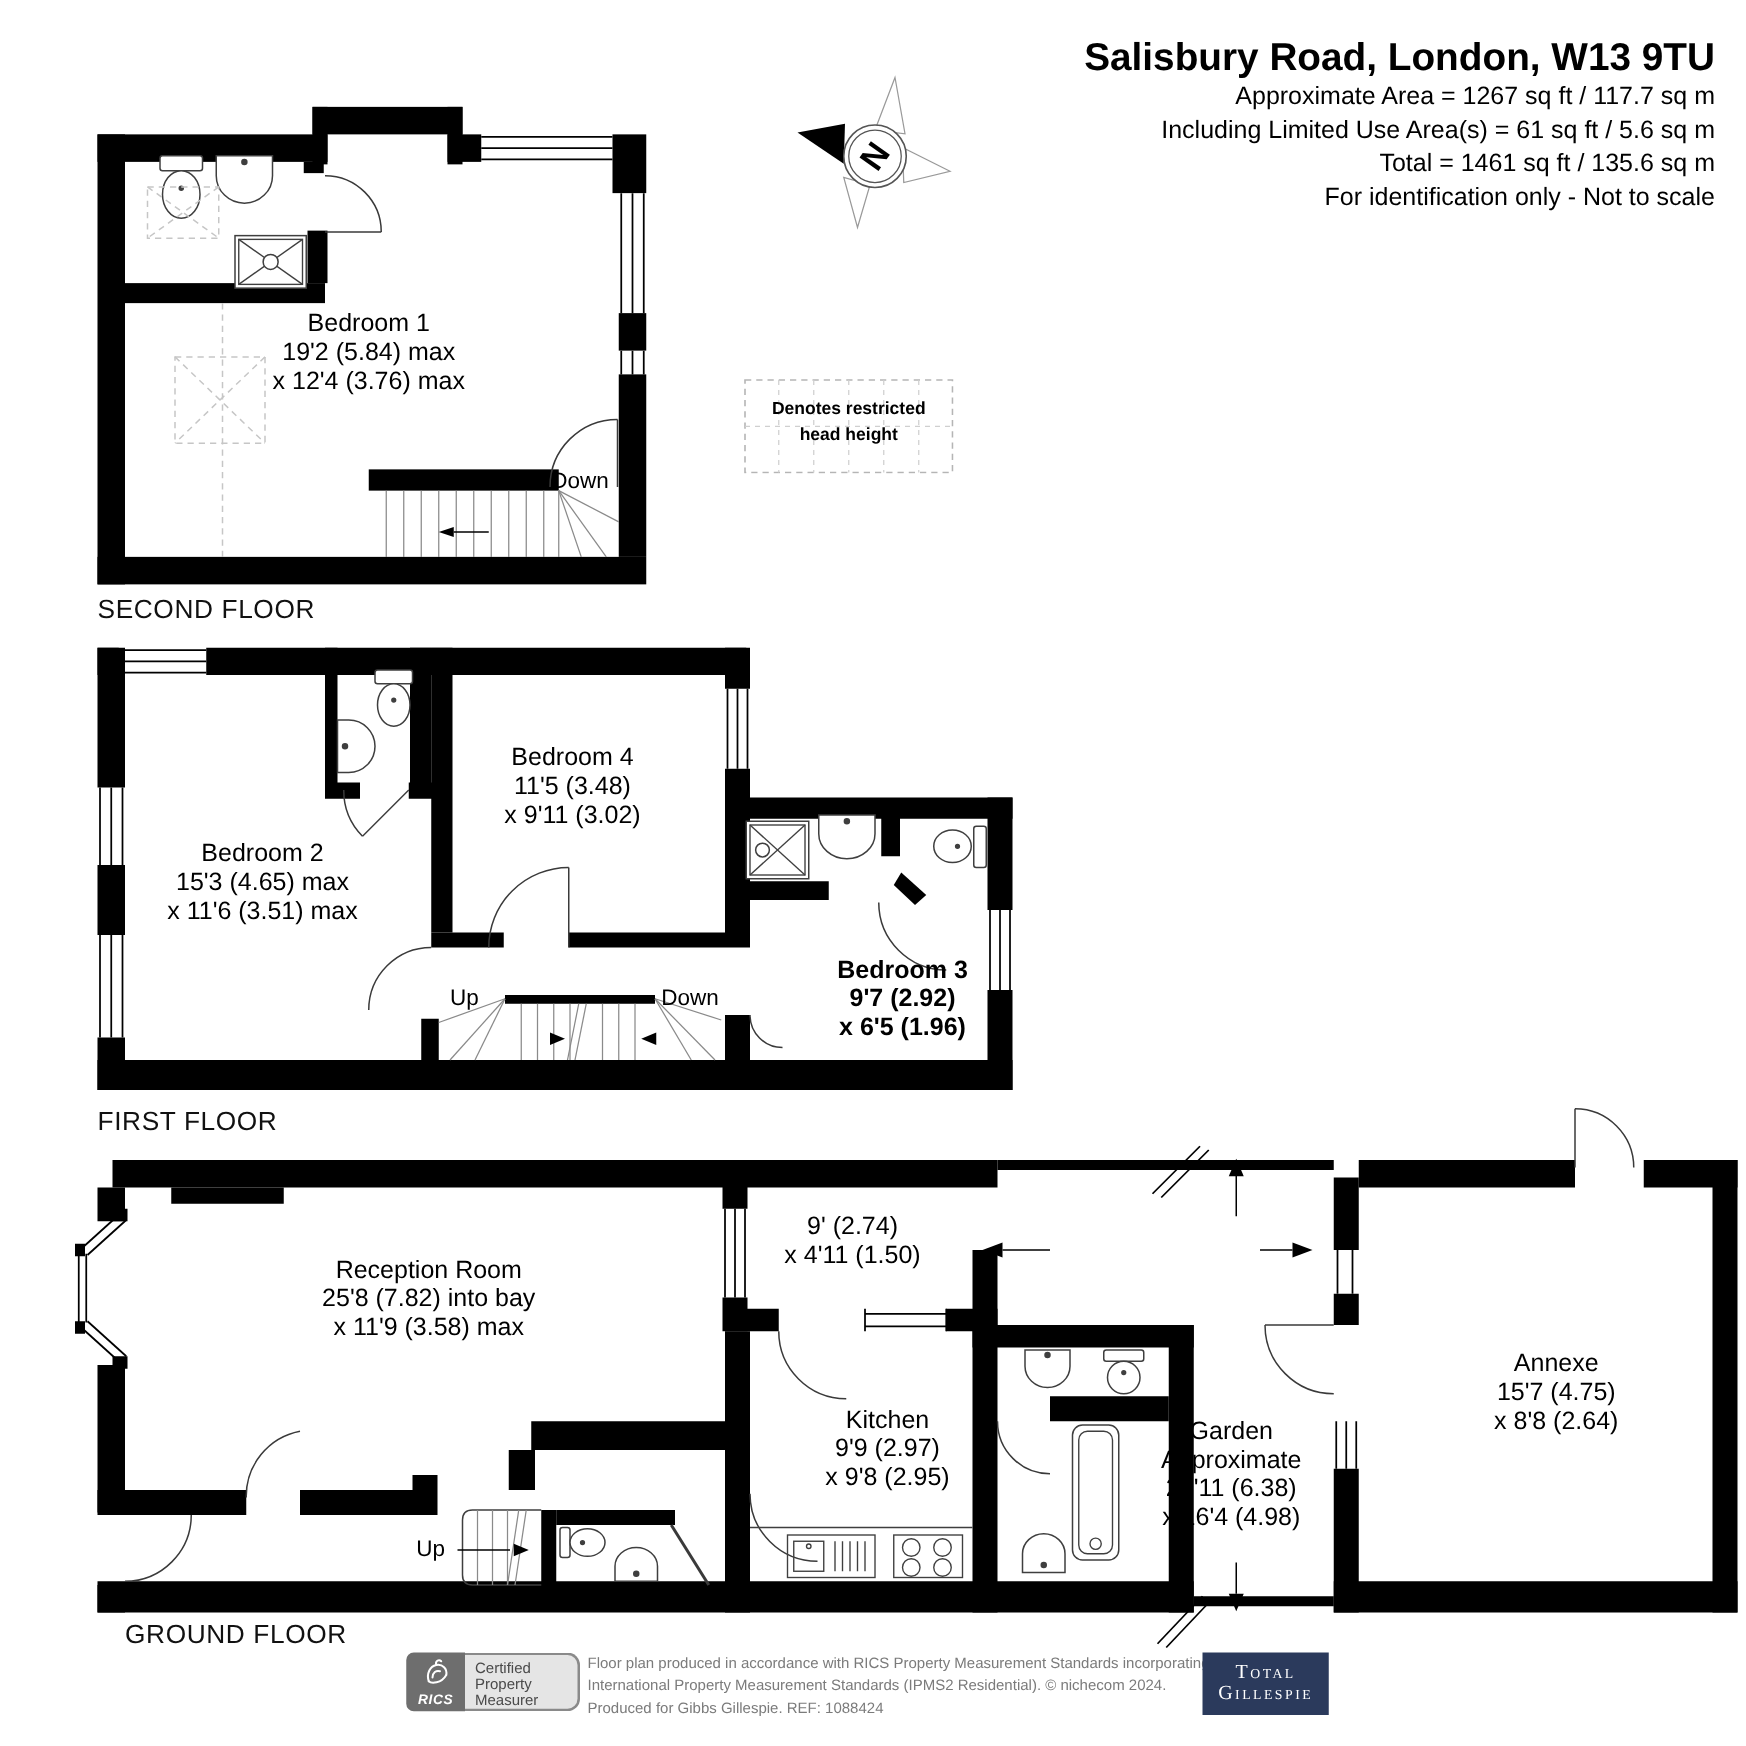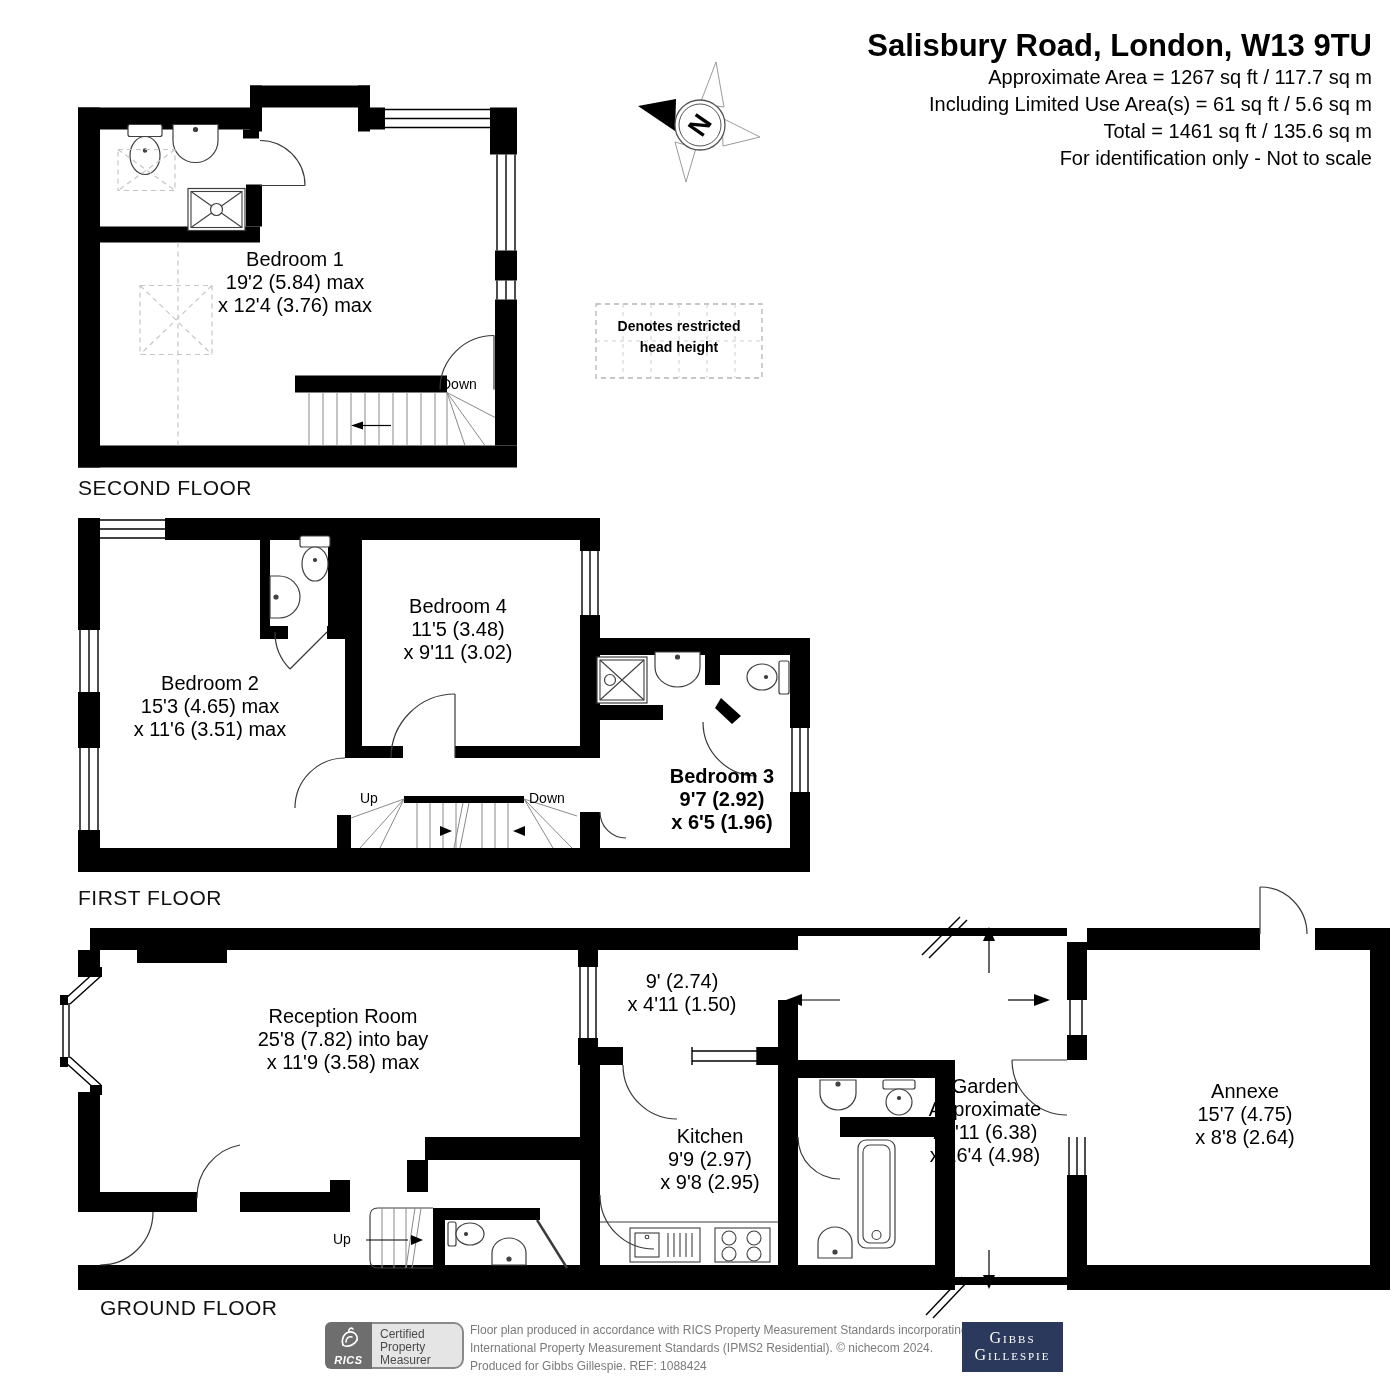--- a/index.html
+++ b/index.html
@@ -12,21 +12,21 @@
   
   .hdr { position:absolute; top:28px; right:25px; text-align:right; }
   .hdr-title { font-size:31px; font-weight:bold; letter-spacing:0; line-height:36px; }
   .hdr-line { font-size:20px; line-height:27px; }
   
   .legend { position:absolute; left:595px; top:303px; width:168px; height:76px; }
   .legend-text { position:absolute; left:0; top:13px; width:100%; text-align:center;
     font-weight:bold; font-size:14px; line-height:21px; }
   
   .rlabel { position:absolute; text-align:center; font-size:20px; line-height:23px; color:#000; }
-  .slabel { position:absolute; font-size:14px; line-height:19px; color:#000; }
+  .slabel { position:absolute; font-size:18px; line-height:19px; color:#000; }
   .floor-name { position:absolute; font-size:21px; letter-spacing:0.5px; color:#111; }
   
   .wall { fill:#000; }
   .win  { stroke:#000; stroke-width:1.4; }
   .door { fill:none; stroke:#3a3a3a; stroke-width:1.2; }
   .fix  { fill:#fff; stroke:#3f3f3f; stroke-width:1.2; }
   .fixl { fill:none; stroke:#3f3f3f; stroke-width:1.1; }
   .stair{ stroke:#8a8a8a; stroke-width:1; }
   .dash { fill:none; stroke:#c6c6c6; stroke-width:1.2; stroke-dasharray:5 4; }
   .arr  { fill:#000; }
@@ -479,21 +479,21 @@
   </div>
   <div class="rlabel" style="left:572px; top:970px; width:220px;">
     <div>9' (2.74)</div>
     <div>x 4'11 (1.50)</div>
   </div>
   <div class="rlabel" style="left:600px; top:1125px; width:220px;">
     <div>Kitchen</div>
     <div>9'9 (2.97)</div>
     <div>x 9'8 (2.95)</div>
   </div>
-  <div class="rlabel" style="left:875px; top:1075px; width:220px;">
+  <div class="rlabel" style="left:875px; top:1134px; width:220px;">
     <div>Garden</div>
     <div>Approximate</div>
     <div>20'11 (6.38)</div>
     <div>x 16'4 (4.98)</div>
   </div>
   <div class="rlabel" style="left:1135px; top:1080px; width:220px;">
     <div>Annexe</div>
     <div>15'7 (4.75)</div>
     <div>x 8'8 (2.64)</div>
   </div>
@@ -515,17 +515,17 @@
     <div>Certified</div>
     <div>Property</div>
     <div>Measurer</div>
   </div>
   <div class="disc">
     <div>Floor plan produced in accordance with RICS Property Measurement Standards incorporating</div>
     <div>International Property Measurement Standards (IPMS2 Residential).   © nichecom 2024.</div>
     <div>Produced for Gibbs Gillespie.   REF:  1088424</div>
   </div>
   <div class="gibbs-box">
-    <div class="gibbs-l1">Gibbs</div>
+    <div class="gibbs-l1">Total</div>
     <div class="gibbs-l2">Gillespie</div>
   </div>
 
 </div>
 
 </body></html>

